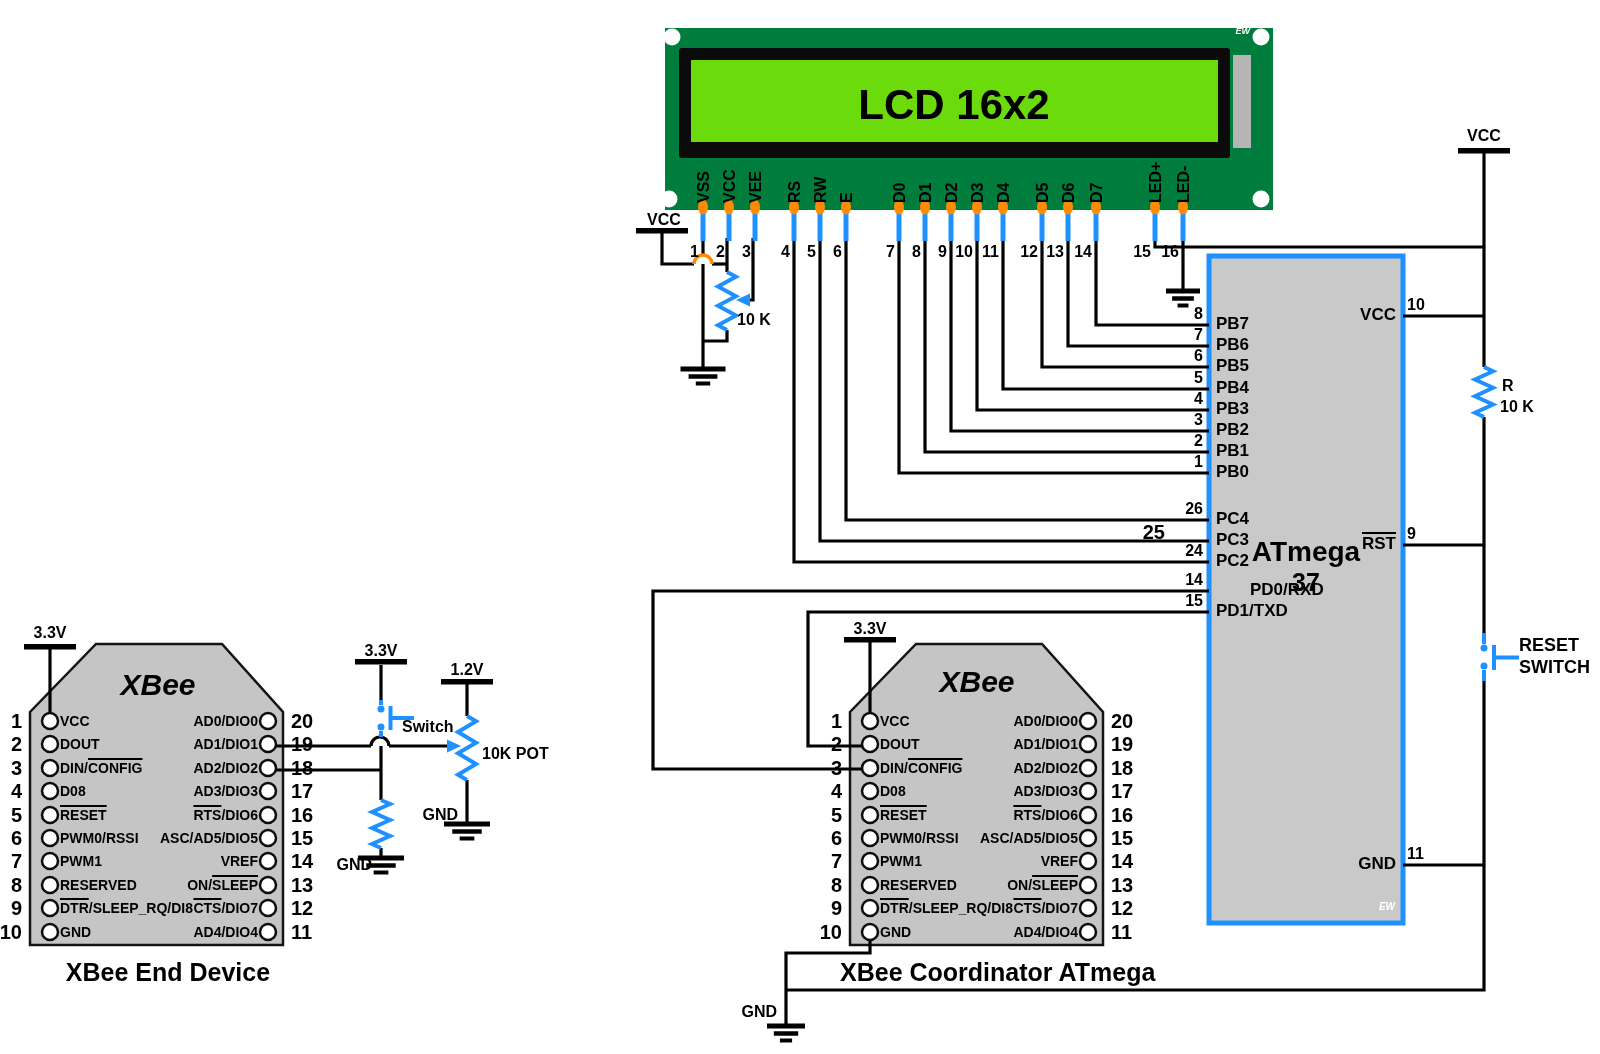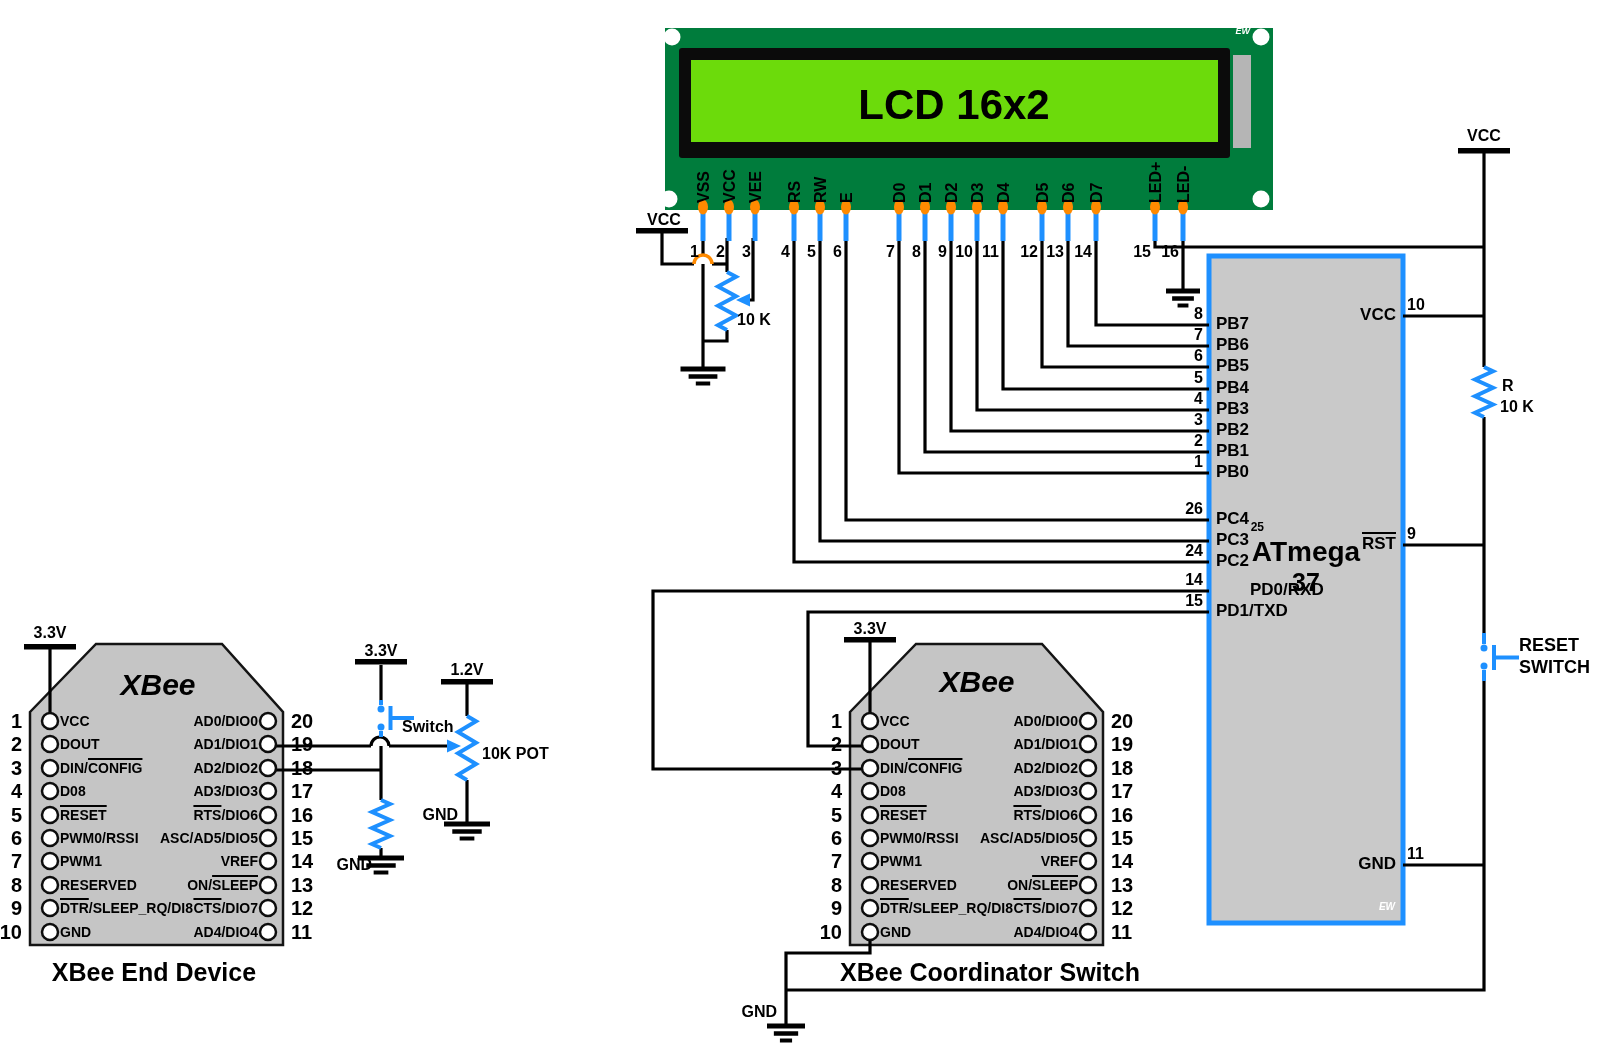--- a/index.html
+++ b/index.html
@@ -205,32 +205,32 @@
   <div class="lbl" style="left:737px;top:311px;font-size:16px;">10 K</div>
 
   <div class="lbl ctr" style="left:1454px;top:127px;width:60px;font-size:16px;">VCC</div>
   <div class="lbl" style="left:1502px;top:377px;font-size:16px;">R</div>
   <div class="lbl" style="left:1500px;top:398px;font-size:16px;">10 K</div>
   <div class="lbl" style="left:1519px;top:635px;font-size:18px;">RESET</div>
   <div class="lbl" style="left:1519px;top:657px;font-size:18px;">SWITCH</div>
 
   <div class="lbl ctr" style="left:20px;top:624px;width:60px;font-size:16px;">3.3V</div>
   <div class="lbl ctr it" style="left:58px;top:668px;width:200px;font-size:30px;">XBee</div>
-  <div class="lbl ctr" style="left:4px;top:958px;width:300px;font-size:25px;">XBee End Device</div>
+  <div class="lbl ctr" style="left:18px;top:958px;width:300px;font-size:25px;">XBee End Device</div>
 
   <div class="lbl ctr" style="left:351px;top:642px;width:60px;font-size:16px;">3.3V</div>
   <div class="lbl" style="left:402px;top:718px;font-size:16px;">Switch</div>
   <div class="lbl ctr" style="left:437px;top:661px;width:60px;font-size:16px;">1.2V</div>
   <div class="lbl" style="left:482px;top:745px;font-size:16px;">10K POT</div>
   <div class="lbl rt" style="left:312px;top:856px;width:60px;font-size:16px;">GND</div>
   <div class="lbl rt" style="left:398px;top:806px;width:60px;font-size:16px;">GND</div>
 
   <div class="lbl ctr" style="left:840px;top:620px;width:60px;font-size:16px;">3.3V</div>
   <div class="lbl ctr it" style="left:877px;top:665px;width:200px;font-size:30px;">XBee</div>
-  <div class="lbl ctr" style="left:840px;top:958px;width:300px;font-size:25px;">XBee Coordinator Switch</div>
+  <div class="lbl ctr" style="left:840px;top:958px;width:300px;font-size:25px;">XBee Coordinator ATmega</div>
   <div class="lbl rt" style="left:717px;top:1003px;width:60px;font-size:16px;">GND</div>
 
   <div class="lbl ctr" style="left:1209px;top:536px;width:194px;font-size:28px;">ATmega</div>
   <div class="lbl ctr" style="left:1209px;top:568px;width:194px;font-size:25px;">37</div>
   <div class="lbl rt it wh" style="left:1350px;top:901px;width:45px;font-size:10px;">EW</div>
 <div class="lbl rt" style="left: 669px; top: 243px; width: 30px; font-size: 16px;">1</div>
     <div class="lbl rt" style="left: 695px; top: 243px; width: 30px; font-size: 16px;">2</div>
     <div class="lbl rt" style="left: 721px; top: 243px; width: 30px; font-size: 16px;">3</div>
     <div class="lbl rt" style="left: 760px; top: 243px; width: 30px; font-size: 16px;">4</div>
     <div class="lbl rt" style="left: 786px; top: 243px; width: 30px; font-size: 16px;">5</div>
@@ -336,21 +336,21 @@
     <div class="lbl rt" style="left: 1158px; top: 390px; width: 45px; font-size: 16px;">4</div>
     <div class="lbl " style="left: 1216px; top: 399px; font-size: 17px;">PB3</div>
     <div class="lbl rt" style="left: 1158px; top: 411px; width: 45px; font-size: 16px;">3</div>
     <div class="lbl " style="left: 1216px; top: 420px; font-size: 17px;">PB2</div>
     <div class="lbl rt" style="left: 1158px; top: 432px; width: 45px; font-size: 16px;">2</div>
     <div class="lbl " style="left: 1216px; top: 441px; font-size: 17px;">PB1</div>
     <div class="lbl rt" style="left: 1158px; top: 453px; width: 45px; font-size: 16px;">1</div>
     <div class="lbl " style="left: 1216px; top: 462px; font-size: 17px; text-align: right;">PB0</div>
     <div class="lbl rt" style="left: 1158px; top: 500px; width: 45px; font-size: 16px;">26</div>
     <div class="lbl " style="left: 1216px; top: 509px; font-size: 17px;">PC4</div>
-    <div class="lbl rt" style="left: 1219px; top: 521px; width: 45px; font-size: 12px;">25</div>
+    <div class="lbl rt" style="left: 1120px; top: 521px; width: 45px; font-size: 20px;">25</div>
     <div class="lbl " style="left: 1216px; top: 530px; font-size: 17px;">PC3</div>
     <div class="lbl rt" style="left: 1158px; top: 542px; width: 45px; font-size: 16px;">24</div>
     <div class="lbl " style="left: 1216px; top: 551px; font-size: 17px;">PC2</div>
     <div class="lbl rt" style="left: 1158px; top: 571px; width: 45px; font-size: 16px;">14</div>
     <div class="lbl " style="left: 1216px; top: 580px; font-size: 17px; margin-left: 34px;">PD0/RXD</div>
     <div class="lbl rt" style="left: 1158px; top: 592px; width: 45px; font-size: 16px;">15</div>
     <div class="lbl " style="left: 1216px; top: 601px; font-size: 17px;">PD1/TXD</div>
     <div class="lbl " style="left: 1407px; top: 296px; font-size: 16px;">10</div>
     <div class="lbl rt" style="left: 1246px; top: 305px; width: 150px; font-size: 17px;"><span>VCC</span></div>
     <div class="lbl " style="left: 1407px; top: 525px; font-size: 16px;">9</div>

